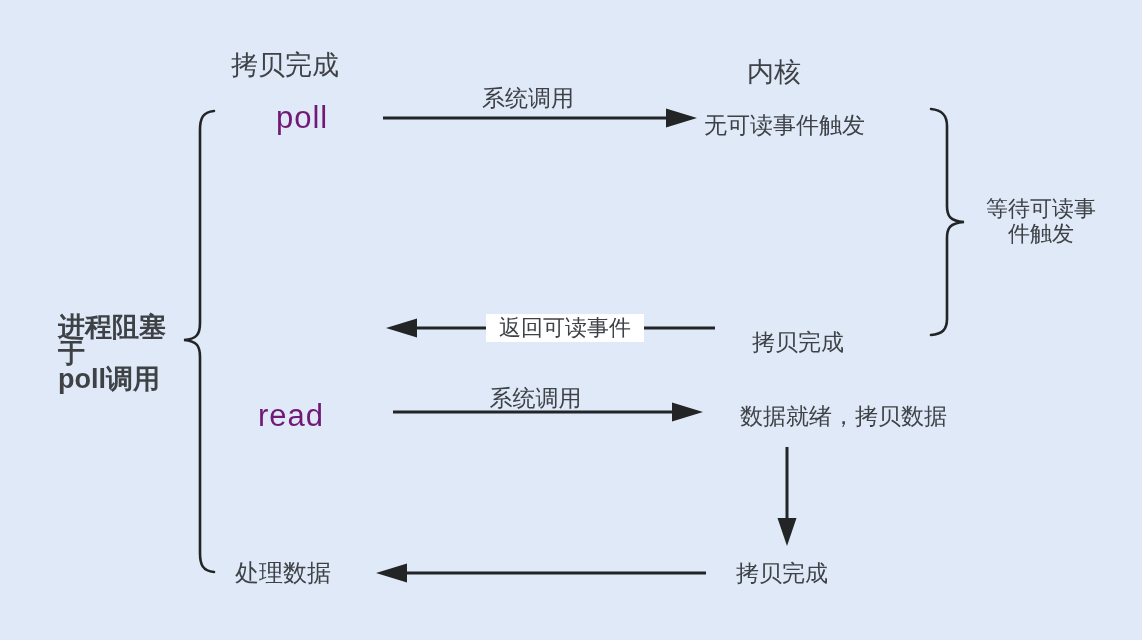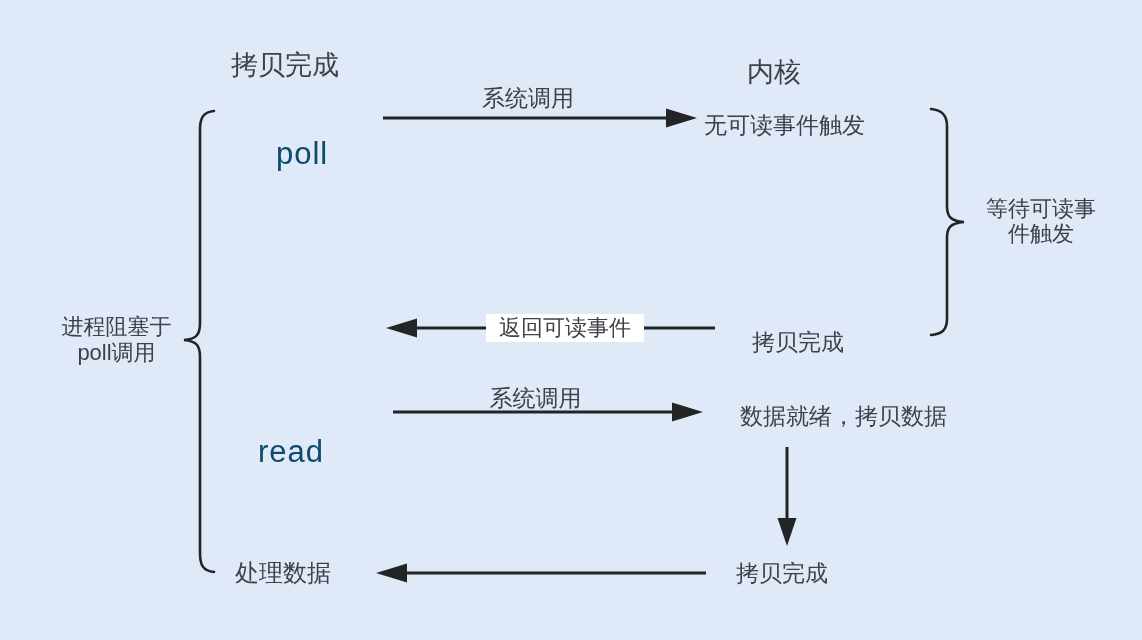--- a/index.html
+++ b/index.html
@@ -21,35 +21,36 @@
     left: 0; top: 0;
     width: 1142px;
     height: 640px;
   }
   .txt {
     position: absolute;
     white-space: nowrap;
     color: #3e4246;
   }
   .hdr { font-size: 27px; }
-  .latin { font-size: 31px; letter-spacing: 1px; color: #0c4a6e; margin-top: 36px; }
+  .latin { font-size: 31px; letter-spacing: 1px; color: #701a75; }
   .edge-label { font-size: 23px; text-align: center; }
   .node-label { font-size: 23px; }
   .brace-label { font-size: 22px; line-height: 25px; white-space: normal; }
   .return-label {
     font-size: 22px;
     background: #ffffff;
     padding: 2px 13px;
     line-height: 24px;
   }
   .blocked-label {
-    font-size: 22px;
+    font-size: 27px;
     line-height: 26px;
-    text-align: center;
+    text-align: left;
     white-space: normal;
+    font-weight: bold;
   }
   svg line, svg path.brace { stroke: #222426; }
   svg polygon { fill: #222426; }
 </style>
 </head>
 <body>
 
 <div class="canvas">
 
   <svg class="connector-layer" viewBox="0 0 1142 640" xmlns="http://www.w3.org/2000/svg">

